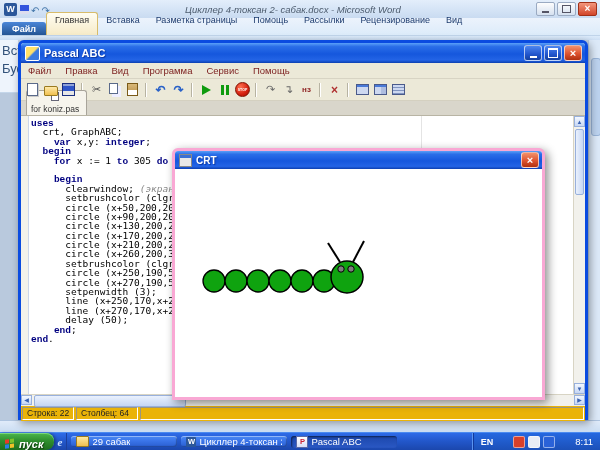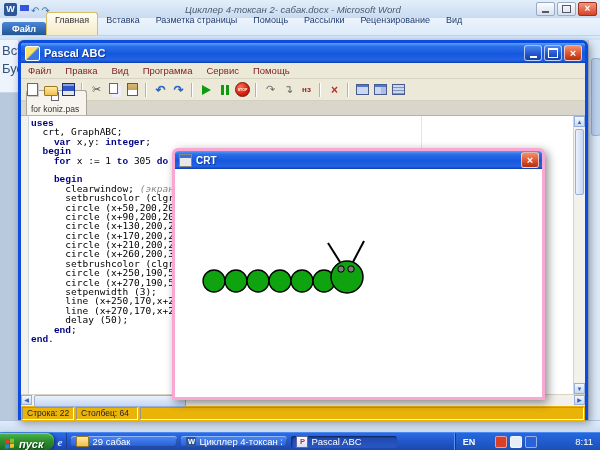--- a/index.html
+++ b/index.html
@@ -166,21 +166,21 @@
   .ic-task-pascal{flex:none;width:10px;height:10px;background:linear-gradient(#fff,#d8e0f8);
     border:1px solid #5a6aa8;display:flex;align-items:center;justify-content:center;
     color:#c23;font-size:7.5px;font-weight:bold;}
   .ic-task-pascal::before{content:"P";}
   .tray{margin-left:auto;display:flex;align-items:center;gap:20px;padding:0 7px 0 8px;
     background:linear-gradient(#2568e0,#1c50b8);border-left:1px solid #5a94f0;
     box-shadow:inset 1px 0 0 #12389a;}
   .lang{color:#fff;font-size:9px;font-weight:bold;}
   .tray-icons{display:flex;align-items:center;gap:3px;}
   .tray-ic{width:10px;height:10px;border-radius:2px;border:1px solid rgba(255,255,255,.5);}
-  .clock{color:#fff;font-size:9.5px;margin-left:18px;}
+  .clock{color:#fff;font-size:9.5px;margin-left:0;}
 </style>
 </head>
 <body>
 
 <div class="desktop">
 
   <div class="word-window">
     <div class="word-titlebar">
       <div class="word-app-icon">W</div>
       <div class="qat">

